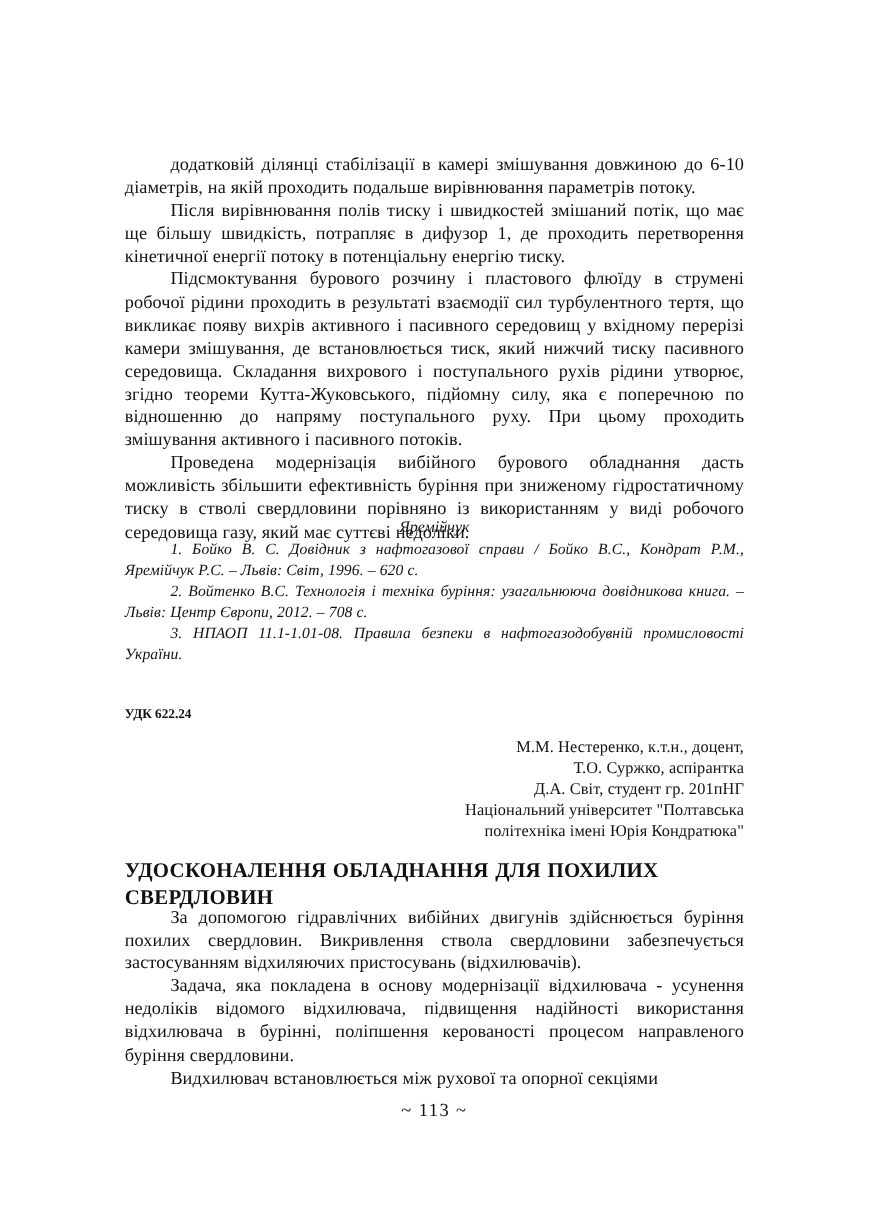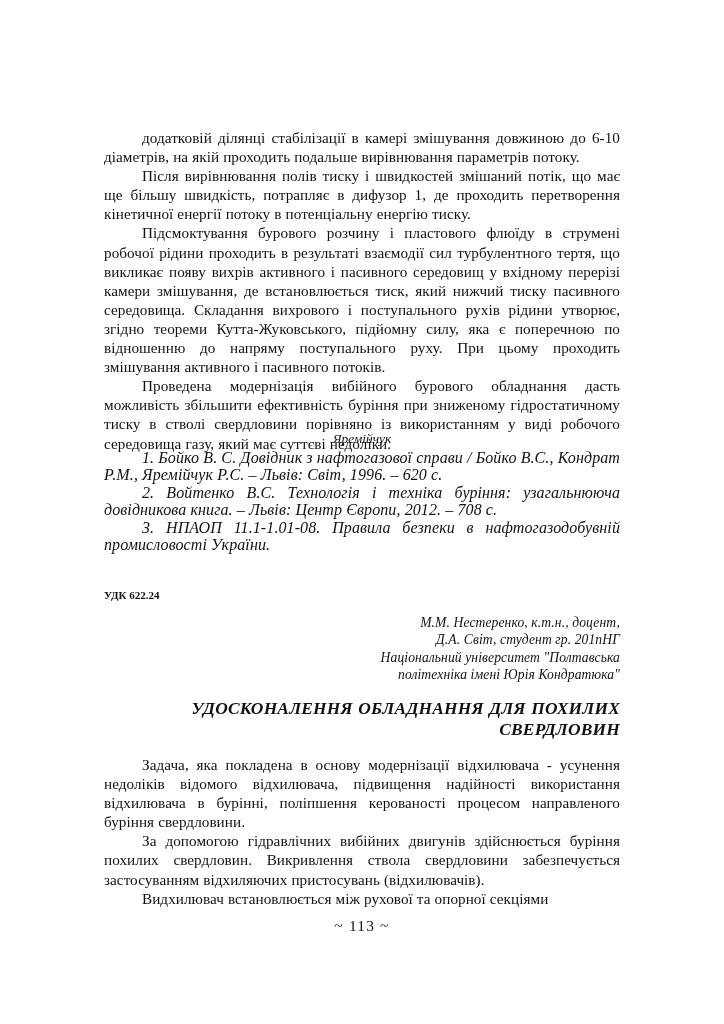--- a/index.html
+++ b/index.html
@@ -58,21 +58,21 @@
   }
   .ref-heading {
     margin: 0 0 1px 0;
     font-size: 13.4px;
     line-height: 17.5px;
     font-style: italic;
     text-align: center;
   }
   p.ref-item {
     margin: 0;
-    font-size: 16px;
+    font-size: 13px;
     line-height: 17.6px;
     font-style: italic;
     text-align: justify;
     text-justify: inter-word;
     text-indent: 38px;
     letter-spacing: 0.1px;
   }
 
   
   #article-head {
@@ -86,33 +86,31 @@
     text-align: left;
   }
   .authors {
     margin: 10px 0 0 0;
     text-align: right;
   }
   .authors .author-line {
     display: block;
     font-size: 13.6px;
     line-height: 17.4px;
-    font-style: italic;
     letter-spacing: 0.1px;
   }
 
   .article-title {
     margin: 14px 0 0 0;
     font-size: 17.4px;
     line-height: 21.5px;
     font-weight: bold;
-    text-align: right;
+    text-align: left;
     letter-spacing: 0.2px;
     word-spacing: 1px;
-    font-style: italic;
   }
   .article-title .title-line {
     display: block;
   }
 
   
   #article-body {
     top: 755px;
   }
 
@@ -147,34 +145,35 @@
     <p class="ref-item">1. Бойко В. С. Довідник з нафтогазової справи / Бойко В.С., Кондрат Р.М., Яремійчук Р.С. – Львів: Світ, 1996. – 620 с.</p>
     <p class="ref-item">2. Войтенко В.С. Технологія і техніка буріння: узагальнююча довідникова книга. – Львів: Центр Європи, 2012. – 708 с.</p>
     <p class="ref-item">3. НПАОП 11.1-1.01-08. Правила безпеки в нафтогазодобувній промисловості України.</p>
   </section>
 
   <section class="text-block" id="article-head">
     <p class="udk">УДК 622.24</p>
 
     <div class="authors">
       <span class="author-line">М.М. Нестеренко, к.т.н., доцент,</span>
+      <span class="author-line">Т.О. Суржко, аспірантка</span>
       <span class="author-line">Д.А. Світ, студент гр. 201пНГ</span>
       <span class="author-line">Національний університет "Полтавська</span>
       <span class="author-line">політехніка імені Юрія Кондратюка"</span>
     </div>
 
     <h1 class="article-title">
       <span class="title-line">УДОСКОНАЛЕННЯ ОБЛАДНАННЯ ДЛЯ ПОХИЛИХ</span>
       <span class="title-line">СВЕРДЛОВИН</span>
     </h1>
   </section>
 
   <section class="text-block" id="article-body">
+    <p class="body-par">За допомогою гідравлічних вибійних двигунів здійснюється буріння похилих свердловин. Викривлення ствола свердловини забезпечується застосуванням відхиляючих пристосувань (відхилювачів).</p>
     <p class="body-par">Задача, яка покладена в основу модернізації відхилювача - усунення недоліків відомого відхилювача, підвищення надійності використання відхилювача в бурінні, поліпшення керованості процесом направленого буріння свердловини.</p>
-    <p class="body-par">За допомогою гідравлічних вибійних двигунів здійснюється буріння похилих свердловин. Викривлення ствола свердловини забезпечується застосуванням відхиляючих пристосувань (відхилювачів).</p>
     <p class="body-par">Видхилювач встановлюється між рухової та опорної секціями</p>
   </section>
 
   <footer class="page-footer">
     <span class="folio">~ 113 ~</span>
   </footer>
 
 </div>
 
 </body></html>

